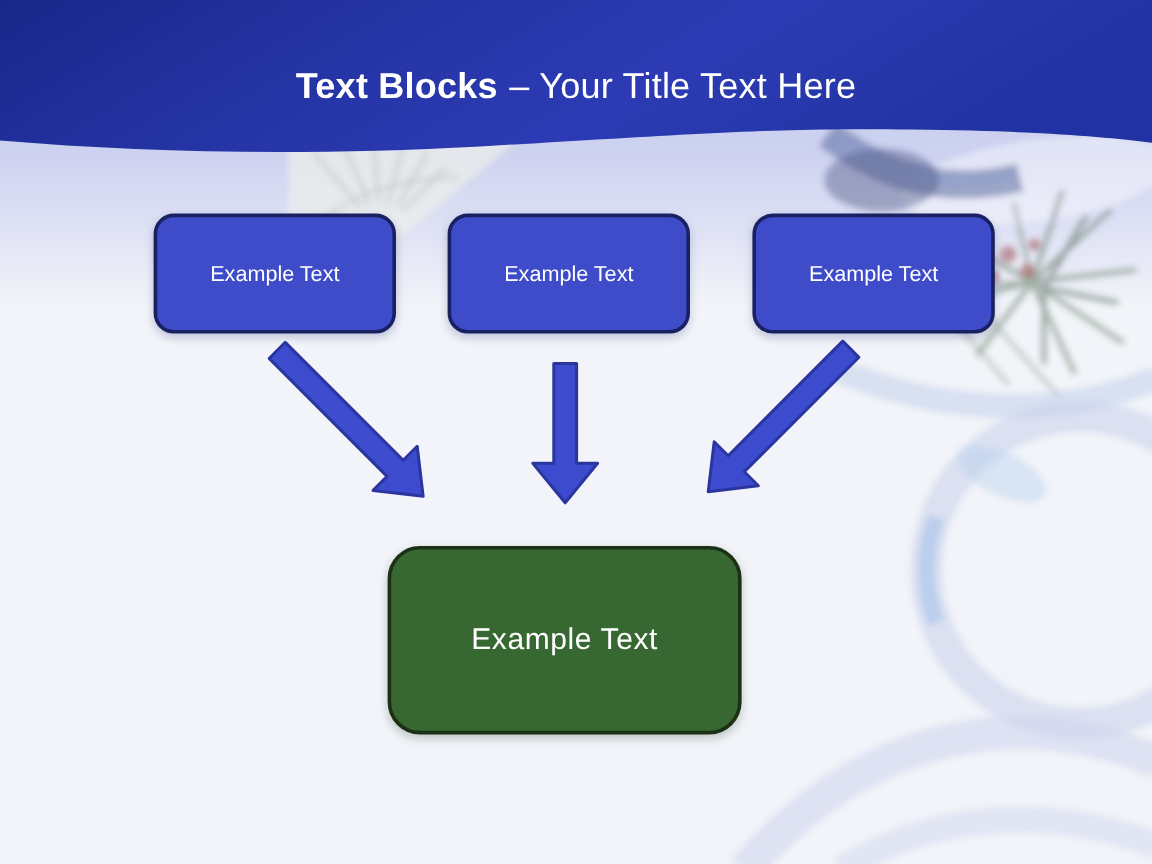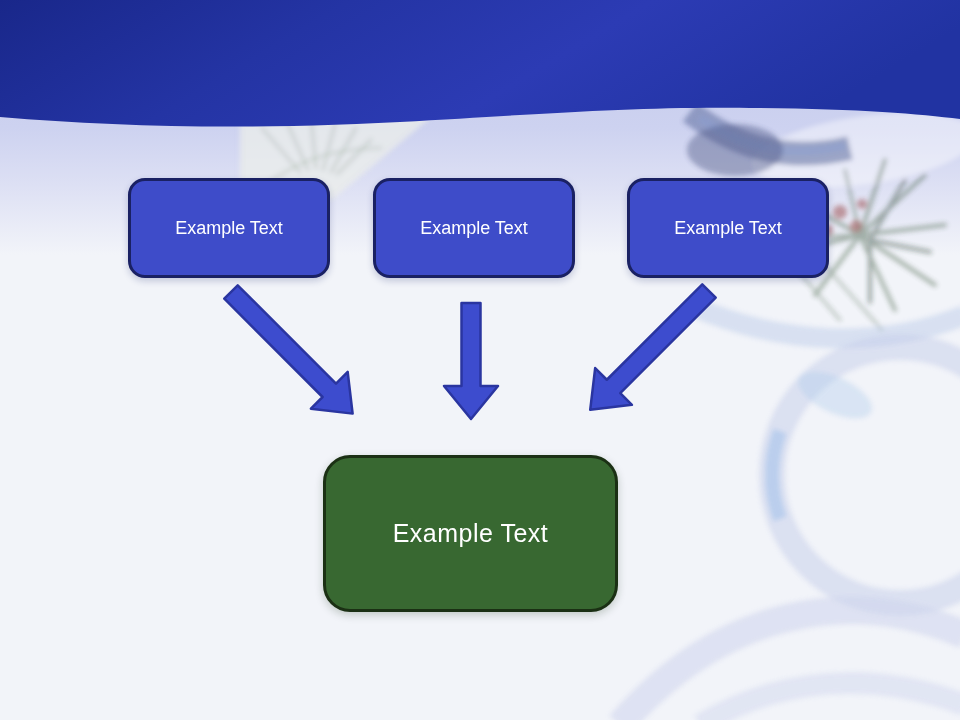--- a/index.html
+++ b/index.html
@@ -123,20 +123,23 @@
       <linearGradient id="hdrGrad" x1="0" y1="0" x2="1" y2="0.22">
         <stop offset="0" stop-color="#19278A"></stop>
         <stop offset="0.35" stop-color="#2434A4"></stop>
         <stop offset="0.65" stop-color="#2C3BB4"></stop>
         <stop offset="1" stop-color="#2133A2"></stop>
       </linearGradient>
     </defs>
     <path d="M0,0 H960 V119 C920,114 860,109 760,108 C640,106 560,113 400,122 C250,130 120,127 0,117 Z" fill="url(#hdrGrad)"></path>
   </svg>
 
+  <div class="slide-title">
+    <span class="t-bold">Text Blocks</span><span class="t-reg">– Your Title Text Here</span>
+  </div>
 
   <div class="tbox b1">
     <span>Example Text</span>
   </div>
   <div class="tbox b2">
     <span>Example Text</span>
   </div>
   <div class="tbox b3">
     <span>Example Text</span>
   </div>

